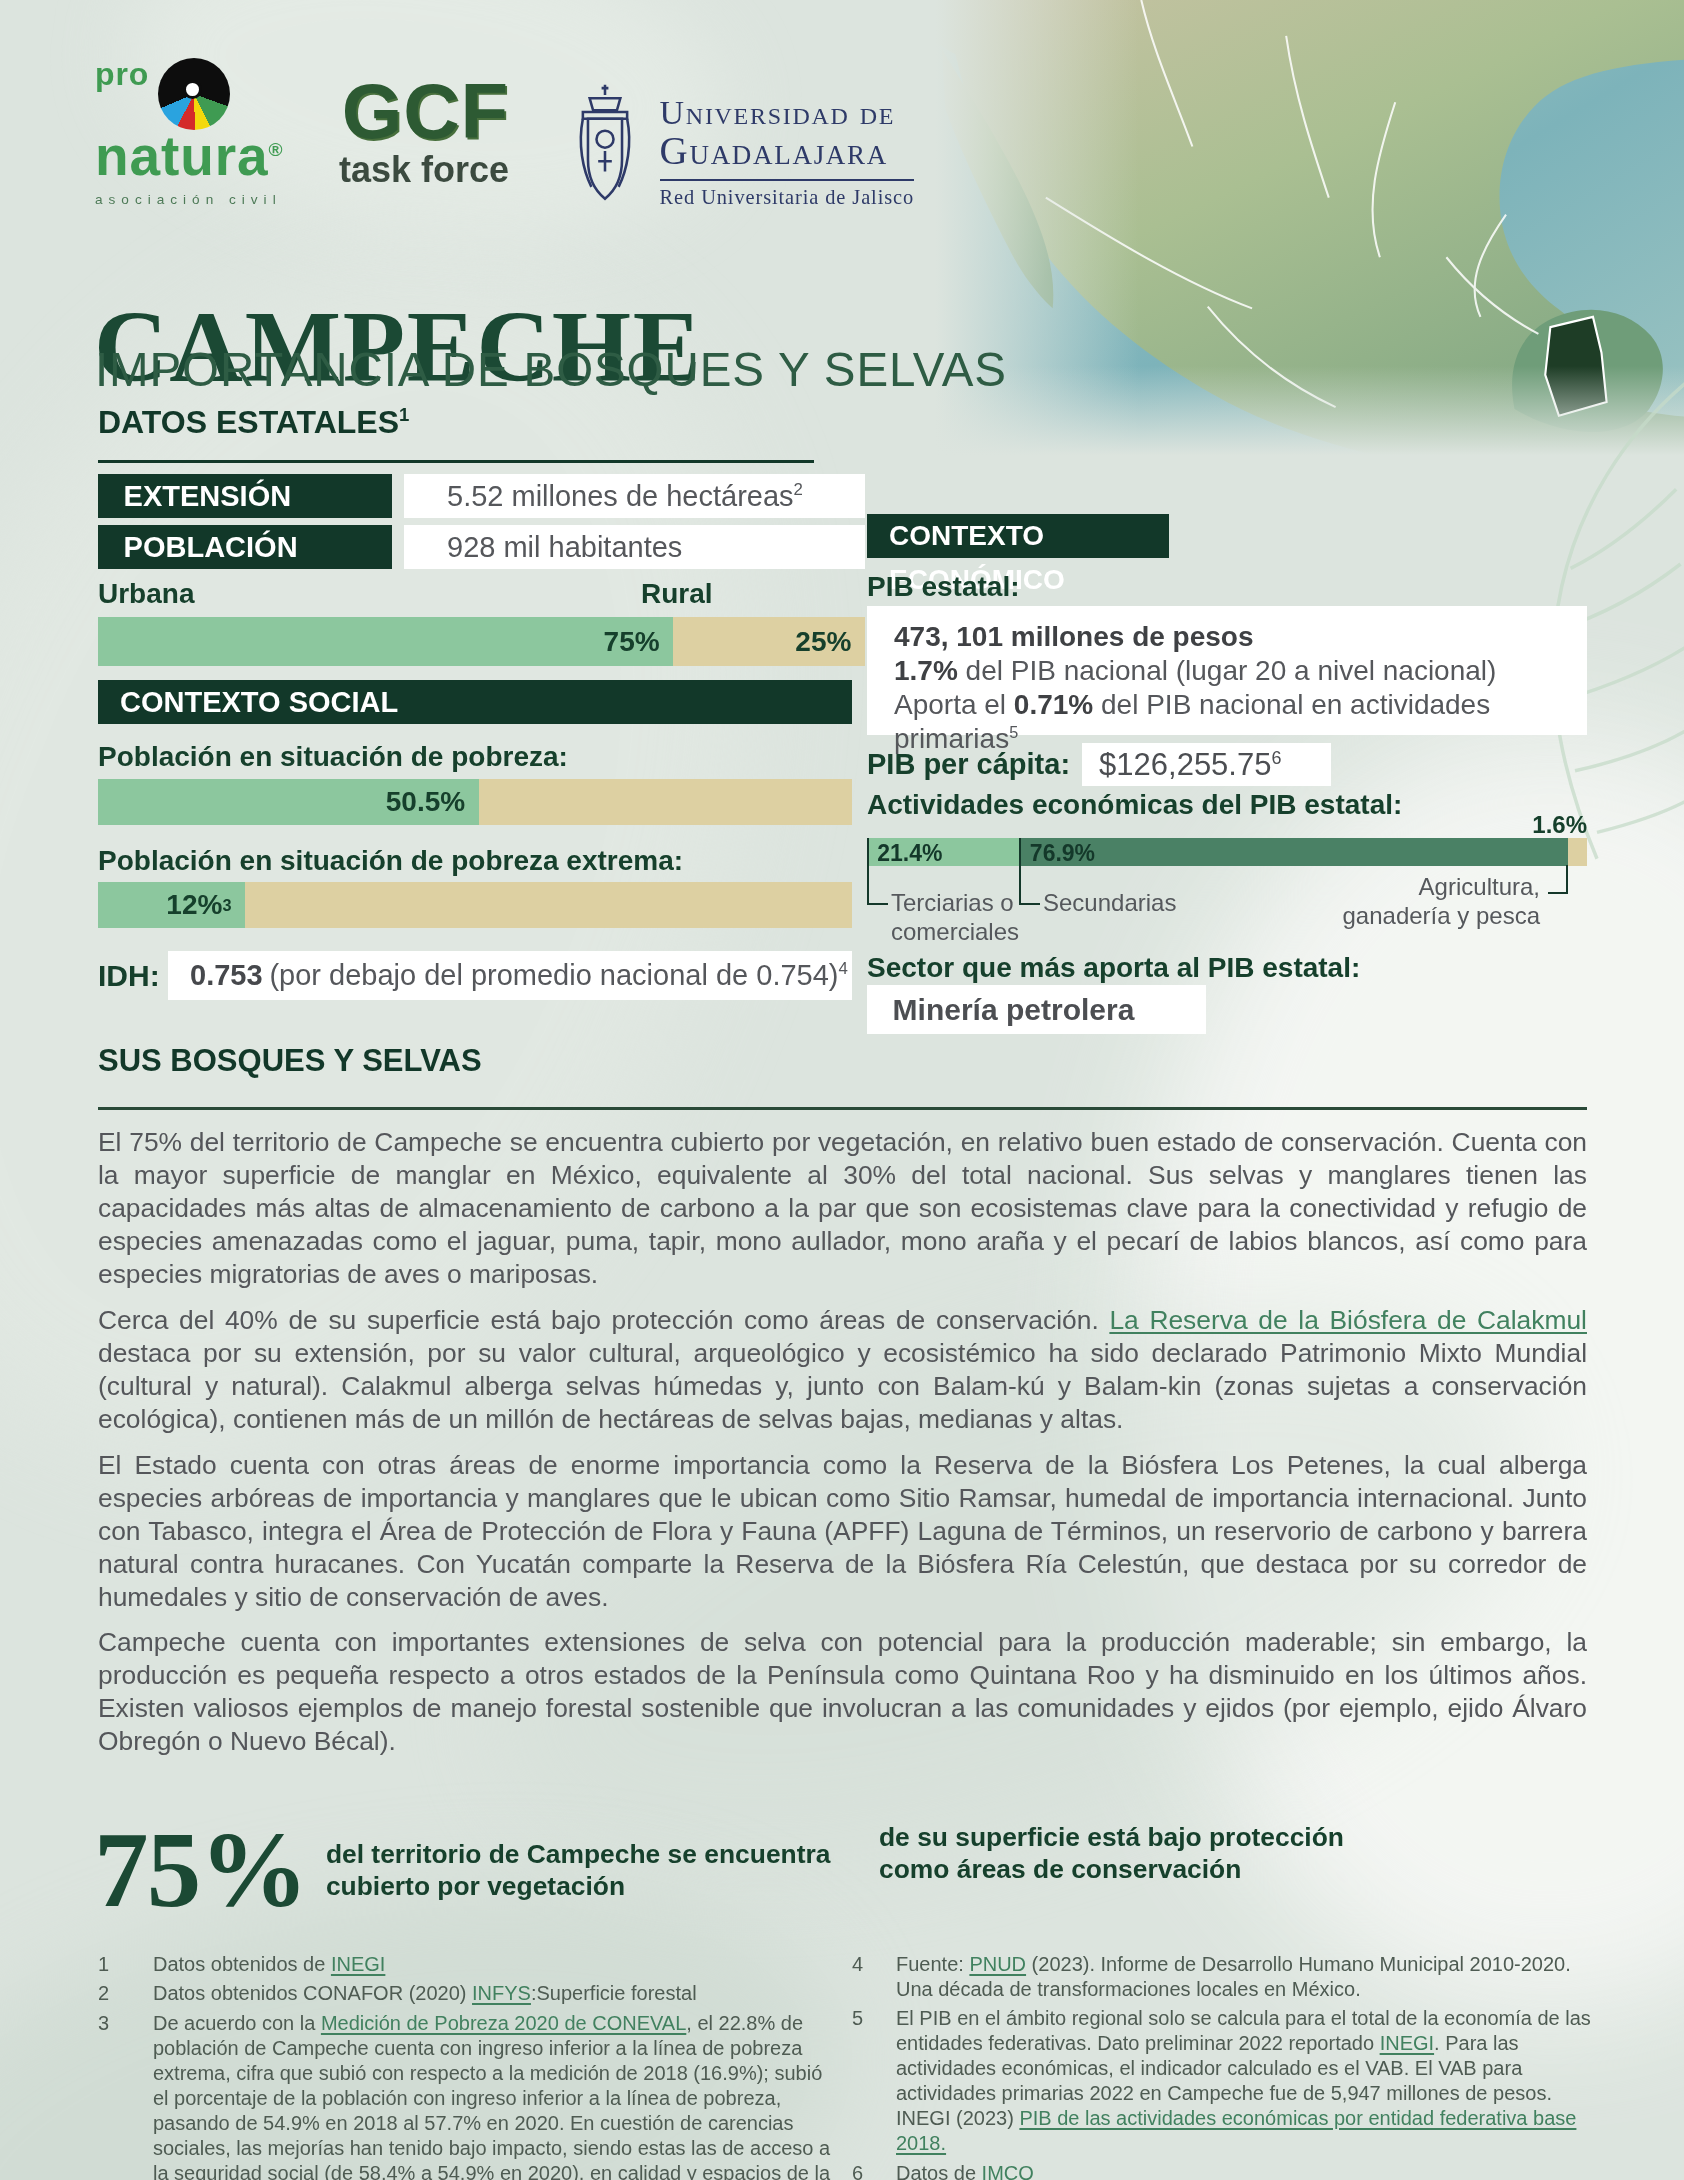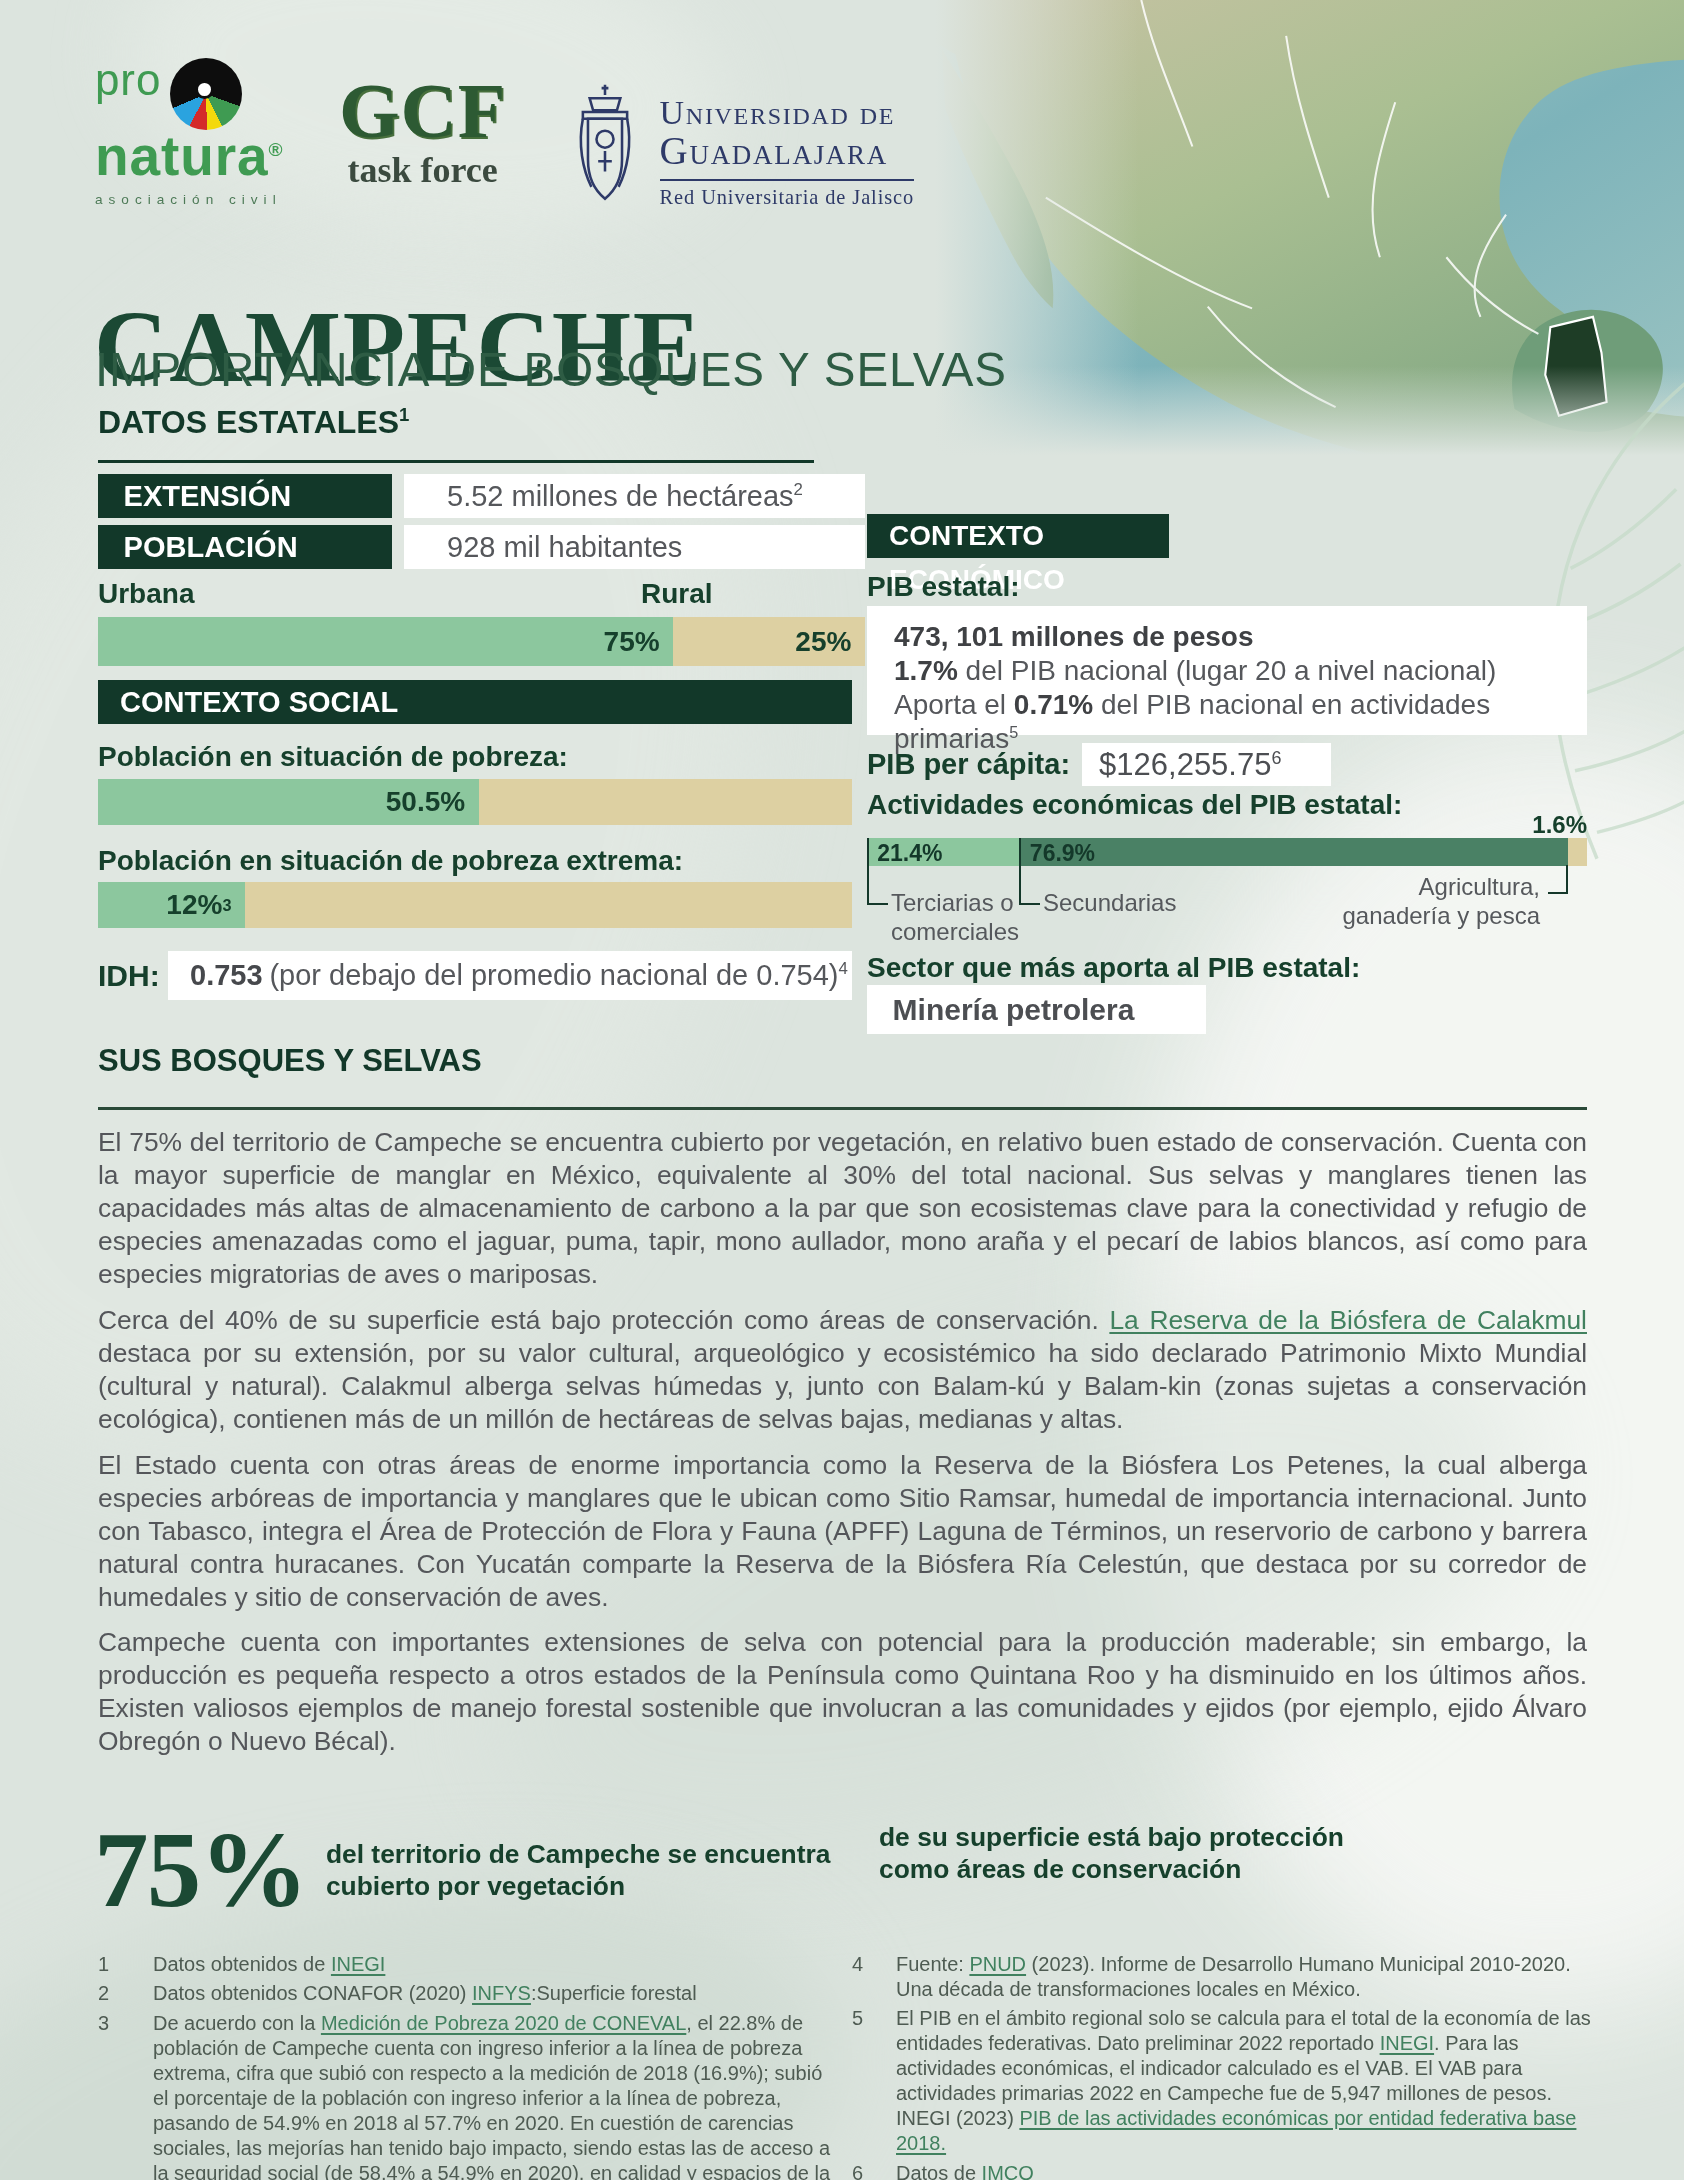--- a/index.html
+++ b/index.html
@@ -16,29 +16,29 @@
   .map{position:absolute;left:918px;top:0;width:767px;height:460px;}
   .map svg{display:block;width:100%;height:100%;}
   .map-fade-l{position:absolute;left:0;top:0;width:221px;height:100%;
               background:linear-gradient(to right,#dce4de 8%,rgba(220,228,222,0));}
   .map-fade-b{position:absolute;left:0;bottom:0;width:100%;height:94px;
               background:linear-gradient(to top,#dce4de 5%,rgba(220,228,222,0));}
   .leaf-deco{position:absolute;left:1465px;top:366px;width:220px;height:528px;opacity:.75;}
   
   .logo-pronatura{position:absolute;left:95px;top:58px;width:256px;}
   .pn-row{display:flex;align-items:flex-start;}
-  .pn-pro{font-size:44px;font-weight:400;color:#3f9b52;line-height:1;letter-spacing:0.9px;}
+  .pn-pro{font-size:32px;font-weight:700;color:#3f9b52;line-height:1;letter-spacing:0.9px;}
   .pn-toucan{width:72px;height:72px;border-radius:50%;margin-left:8.5px;position:relative;
      background:conic-gradient(from 110deg,#3f9b52 0 12%,#f3d90c 12% 19%,#d42a2a 19% 27%,#2aa3df 27% 38%,#0d0d0d 38% 100%);}
   .pn-toucan::after{content:"";position:absolute;left:25.6px;top:22px;width:12.8px;height:12.8px;border-radius:50%;
      background:#fff;border:3.4px solid #0d0d0d;}
   .pn-natura{font-size:55px;font-weight:700;color:#3f9b52;line-height:.95;letter-spacing:0.9px;}
   .pn-reg{font-size:19px;vertical-align:super;}
   .pn-tag{margin-top:10.2px;font-size:13.6px;letter-spacing:6px;color:#4d7a57;}
-  .logo-gcf{position:absolute;left:339px;top:78px;text-align:center;font-family:Liberation Serif, serif;}
+  .logo-gcf{position:absolute;left:339px;top:78px;text-align:right;}
   .gcf-acr{font-size:78px;font-weight:900;line-height:.85;letter-spacing:0.9px;color:#2d5a33;
      text-shadow:1.7px 1.7px 0 #476f3c;}
   .gcf-tag{font-size:36px;font-weight:700;color:#3b4a3f;margin-top:5.1px;}
   .logo-udeg{position:absolute;left:564px;top:83px;display:flex;align-items:flex-end;}
   .udeg-crest{width:82px;height:126px;flex:0 0 82px;}
   .udeg-text{margin-left:13.6px;font-family:"Liberation Serif",serif;color:#2e3a68;}
   .udeg-l1{font-size:34px;font-variant:small-caps;letter-spacing:1.7px;line-height:1.05;}
   .udeg-l2{font-size:39px;font-variant:small-caps;letter-spacing:1.7px;line-height:1.05;
            padding-bottom:6.8px;border-bottom:2.6px solid #2e3a68;}
   .udeg-l3{font-size:20.4px;margin-top:5.1px;letter-spacing:0.9px;}

